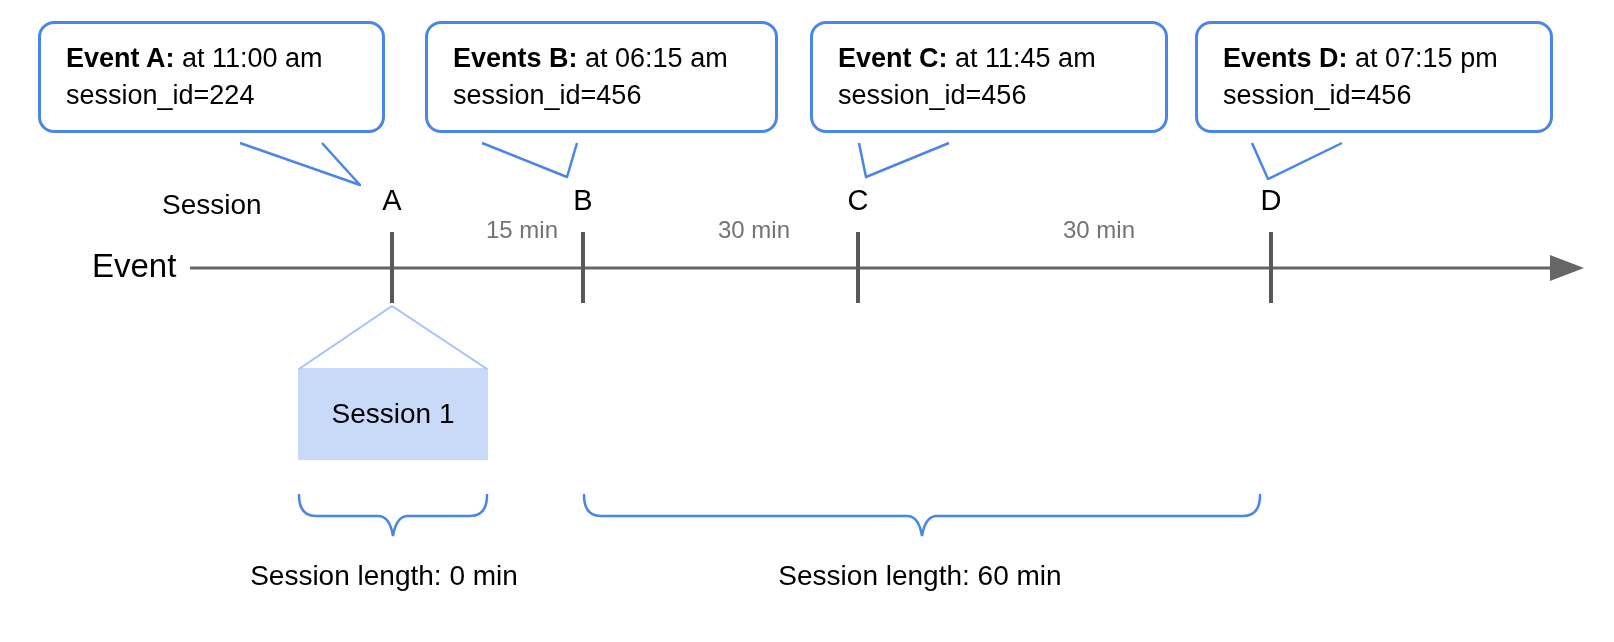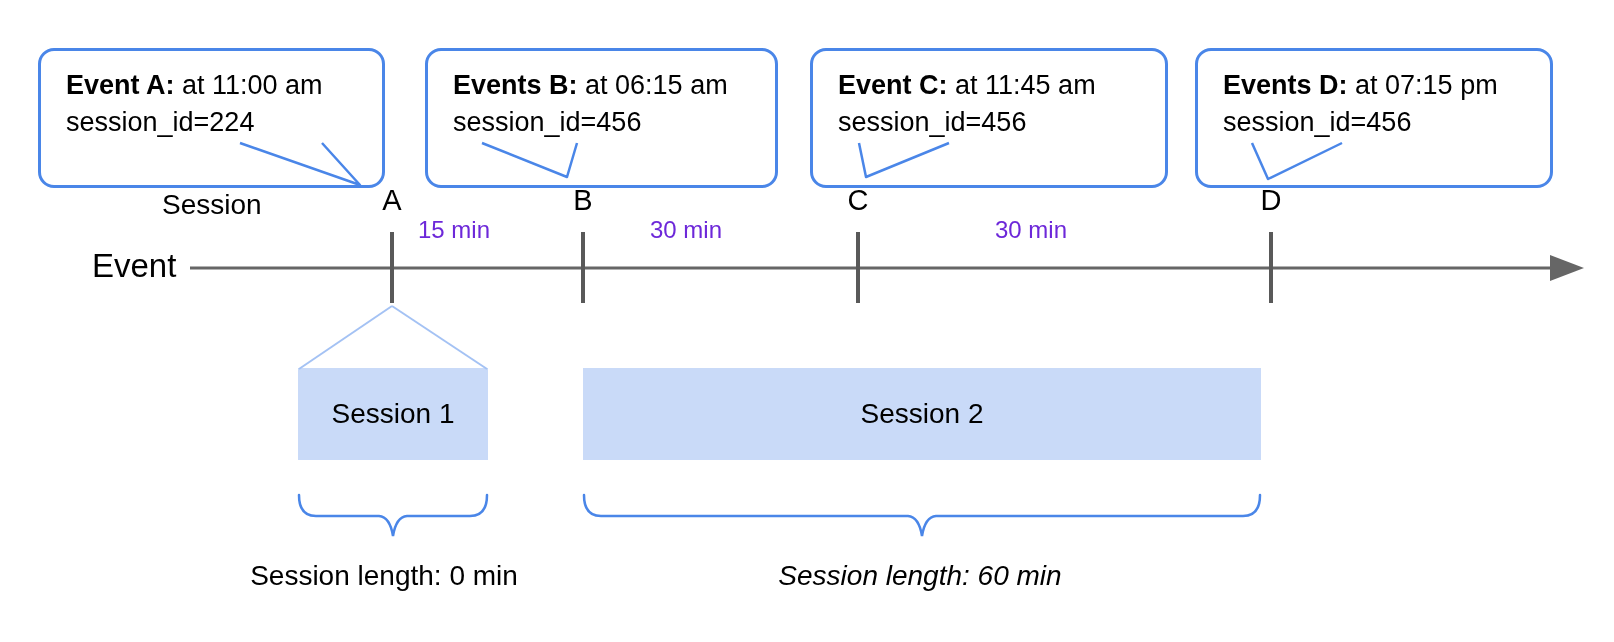--- a/index.html
+++ b/index.html
@@ -1,30 +1,30 @@
 <!DOCTYPE html>
 <html><head>
 <meta charset="utf-8">
 <style>
   html,body{margin:0;padding:0;background:#ffffff;}
   body{font-family:"Liberation Sans",sans-serif;color:#000;}
   .stage{position:relative;width:1614px;height:642px;background:#fff;overflow:hidden;}
 
   .bubble{
-    position:absolute;top:48px;height:140px;box-sizing:border-box;
+    position:absolute;top:21px;height:112px;box-sizing:border-box;
     border:3px solid #4a86e8;border-radius:16px;background:#fff;
     font-size:27px;line-height:37px;padding:16px 0 8px 25px;white-space:nowrap;
   }
   .bubble .bold{font-weight:bold;}
 
   .events-label{position:absolute;left:162px;top:189px;font-size:28px;}
   .user-label{position:absolute;left:92px;top:247px;font-size:33px;}
 
   .letter{position:absolute;top:184px;width:60px;text-align:center;font-size:29px;}
-  .gap-label{position:absolute;top:216px;width:140px;text-align:left;font-size:24px;color:#6d28d9;}
+  .gap-label{position:absolute;top:216px;width:140px;text-align:right;font-size:24px;color:#737373;}
 
   .session-box{
     position:absolute;top:368px;height:92px;background:#c9daf8;
     display:flex;align-items:center;justify-content:center;font-size:28px;
   }
   .length-label{position:absolute;top:560px;width:520px;text-align:center;font-size:28px;}
 
   .overlay{position:absolute;left:0;top:0;pointer-events:none;}
 </style>
 </head>
@@ -60,26 +60,23 @@
   <div class="letter" style="left:828px;">C</div>
   <div class="letter" style="left:1241px;">D</div>
 
   <div class="gap-label" style="left:418px;">15 min</div>
   <div class="gap-label" style="left:650px;">30 min</div>
   <div class="gap-label" style="left:995px;">30 min</div>
 
   <div class="session-box" style="left:298px;width:190px;">
     <span>Session 1</span>
   </div>
-  <div class="session-box" style="left:583px;width:678px;">
-    <span>Session 2</span>
-  </div>
 
   <div class="length-label" style="left:124px;">Session length: 0 min</div>
-  <div class="length-label" style="left:660px;font-style:italic;">Session length: 60 min</div>
+  <div class="length-label" style="left:660px;">Session length: 60 min</div>
 
   <svg class="overlay" width="1614" height="642" viewBox="0 0 1614 642">
 
     <line x1="190" y1="268" x2="1554" y2="268" stroke="#666666" stroke-width="3"></line>
     <polygon points="1550,255 1584,268 1550,281" fill="#666666"></polygon>
 
     <line x1="392" y1="232" x2="392" y2="303" stroke="#595959" stroke-width="4"></line>
     <line x1="583" y1="232" x2="583" y2="303" stroke="#595959" stroke-width="4"></line>
     <line x1="858" y1="232" x2="858" y2="303" stroke="#595959" stroke-width="4"></line>
     <line x1="1271" y1="232" x2="1271" y2="303" stroke="#595959" stroke-width="4"></line>

